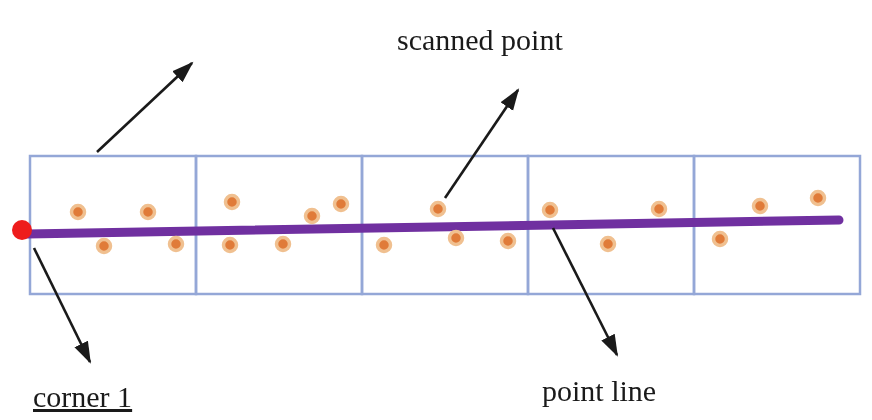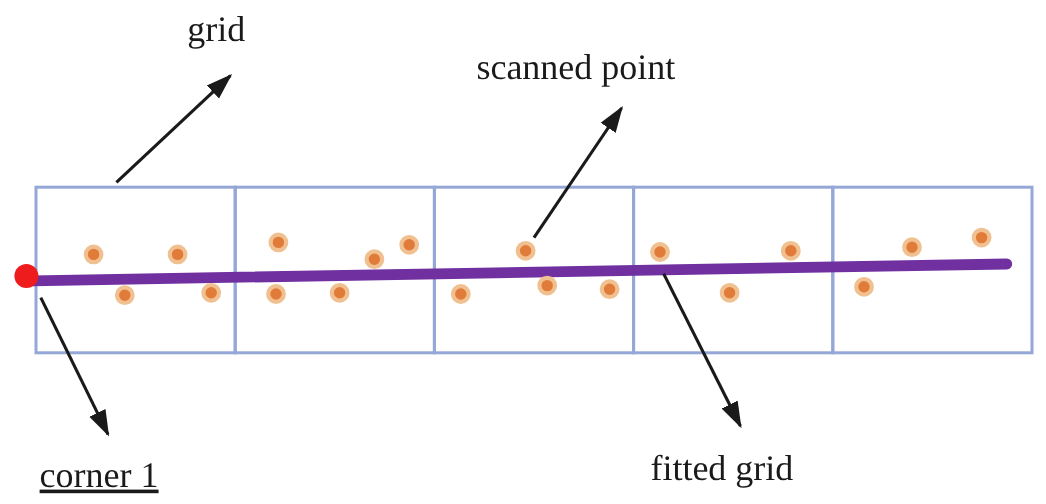--- a/index.html
+++ b/index.html
@@ -22,21 +22,21 @@
   }
   .fig-label {
     position: absolute;
     color: #1a1a1a;
     font-size: 30px;
     line-height: 1.1;
     white-space: nowrap;
     user-select: none;
   }
   .label-grid        { left: 156px; top: 8px;   }
-  .label-scanned     { left: 397px; top: 40px;  }
+  .label-scanned     { left: 397px; top: 23px;  }
   .label-corner      { left: 33px;  top: 380px; text-decoration: underline; }
   .label-fitted      { left: 542px; top: 374px; }
 </style>
 </head>
 <body>
 
 <div class="figure">
   <svg id="diagram-svg" width="872" height="420" viewBox="0 0 872 420">
       <defs>
         <marker id="arrowhead" markerUnits="userSpaceOnUse" markerWidth="26" markerHeight="20" refX="20" refY="9" orient="auto">
@@ -68,20 +68,19 @@
       <circle cx="720" cy="239" r="6.5" fill="#e07b39" stroke="#f0c090" stroke-width="3.5"></circle>
       <circle cx="760" cy="206" r="6.5" fill="#e07b39" stroke="#f0c090" stroke-width="3.5"></circle>
       <circle cx="818" cy="198" r="6.5" fill="#e07b39" stroke="#f0c090" stroke-width="3.5"></circle>
       <circle cx="22" cy="230" r="10" fill="#ee1c1c"></circle>
       <line x1="97" y1="152" x2="192" y2="63" stroke="#1a1a1a" stroke-width="2.6" marker-end="url(#arrowhead)"></line>
       <line x1="445" y1="198" x2="518" y2="90" stroke="#1a1a1a" stroke-width="2.6" marker-end="url(#arrowhead)"></line>
       <line x1="34" y1="248" x2="90" y2="362" stroke="#1a1a1a" stroke-width="2.6" marker-end="url(#arrowhead)"></line>
       <line x1="553" y1="228" x2="617" y2="355" stroke="#1a1a1a" stroke-width="2.6" marker-end="url(#arrowhead)"></line>
     </svg>
 
-  <div class="fig-label label-grid">grid</div>
 
   <div class="fig-label label-scanned">scanned point</div>
 
   <div class="fig-label label-corner">corner 1</div>
 
-  <div class="fig-label label-fitted">fitted grid</div>
+  <div class="fig-label label-fitted">point line</div>
 </div>
 
 </body></html>

